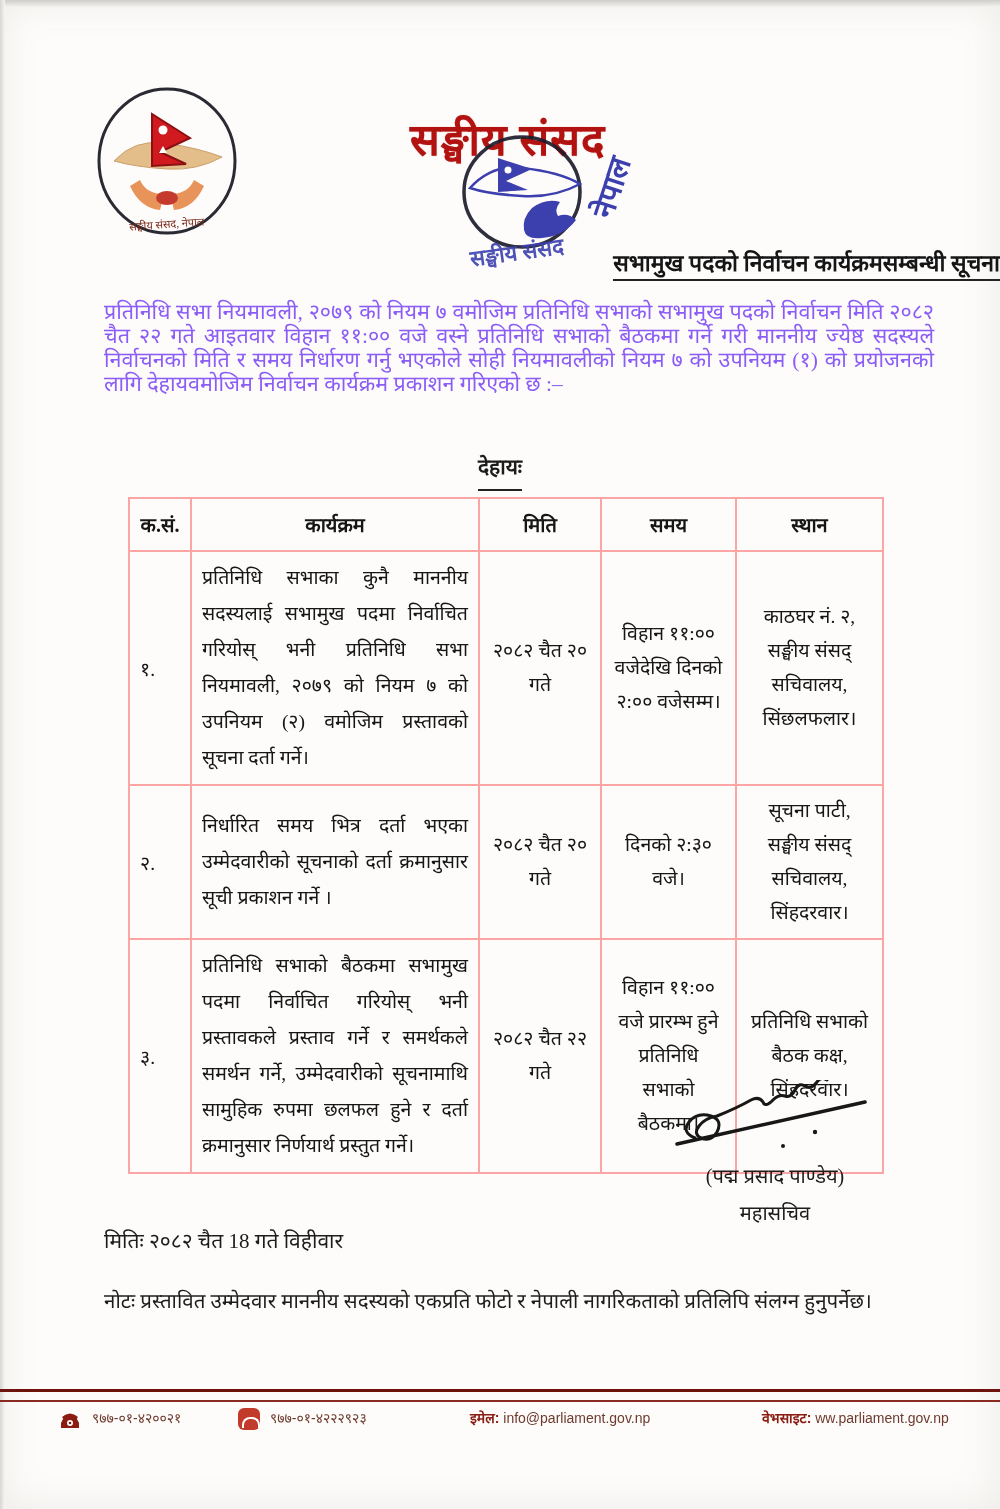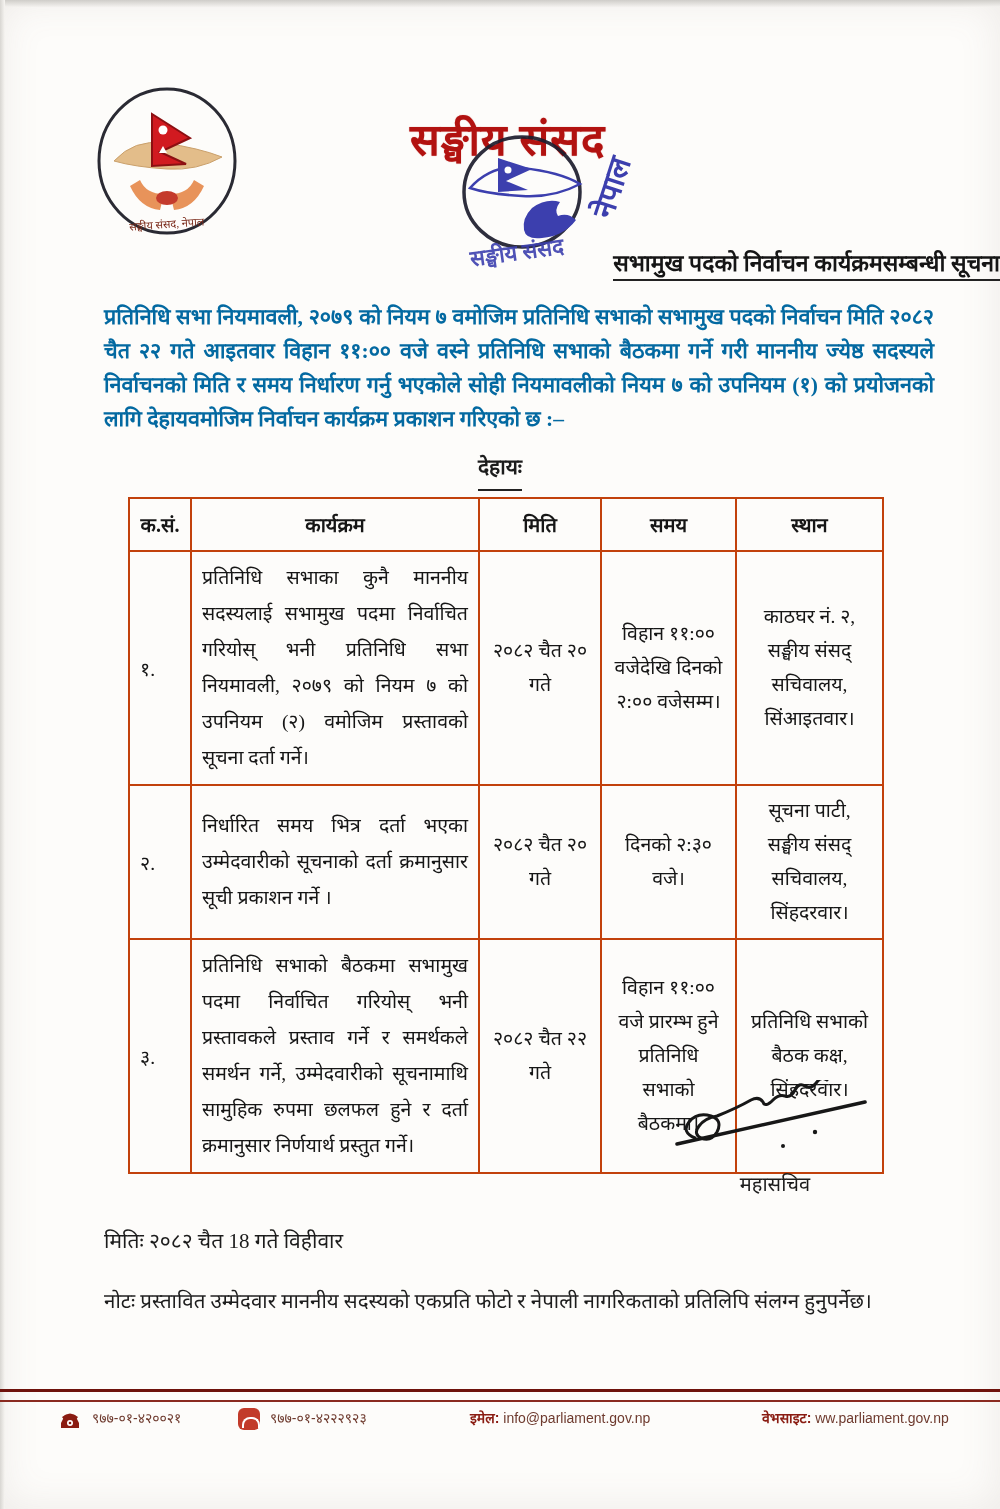--- a/index.html
+++ b/index.html
@@ -32,36 +32,36 @@
   }
   .doc-title{
     position:absolute;left:0;top:246px;width:1000px;text-align:right;
     font-size:23px;font-weight:bold;color:#151515;
   }
   .doc-title span{border-bottom:2.5px solid #222;padding-bottom:3px;}
 
   
   .intro{
     position:absolute;left:104px;top:300px;width:830px;
-    font-size:21.5px;line-height:34px;text-align:justify;color:#0369a1;font-weight:bold;
+    font-size:21.5px;line-height:24px;text-align:justify;color:#8b5cf6;
   }
   .dehaya{
     position:absolute;left:0;top:452px;width:1000px;text-align:center;
     font-size:21px;font-weight:bold;
   }
   .dehaya span{border-bottom:2px solid #222;padding-bottom:10px;}
 
   
   table.schedule{
     position:absolute;left:128px;top:497px;width:754px;
     border-collapse:collapse;table-layout:fixed;
     font-size:19.5px;color:#161616;
   }
   table.schedule th, table.schedule td{
-    border:2px solid #c2410c;vertical-align:middle;padding:8px 10px;font-family:Liberation Serif, serif;
+    border:2px solid #fca5a5;vertical-align:middle;padding:8px 10px;font-family:Liberation Serif, serif;
   }
   table.schedule th{font-size:20px;font-weight:bold;padding:12px 4px;}
   td.c-sn{vertical-align:top;text-align:left;padding-top:14px;padding-left:14px;}
   td.c-prog{text-align:justify;line-height:36px;padding:12px 14px;}
   td.c-date,td.c-time,td.c-place{text-align:center;line-height:34px;}
 
   
   .sig-block{position:absolute;left:640px;top:1080px;width:270px;text-align:center;}
   .sig-scribble{display:block;margin:0 auto;}
   .sig-name{font-size:20px;margin-top:2px;}
@@ -153,21 +153,21 @@
         <th>समय</th>
         <th>स्थान</th>
       </tr>
     </thead>
     <tbody>
       <tr>
         <td class="c-sn">१.</td>
         <td class="c-prog">प्रतिनिधि सभाका कुनै माननीय सदस्यलाई सभामुख पदमा निर्वाचित गरियोस् भनी प्रतिनिधि सभा नियमावली, २०७९ को नियम ७ को उपनियम (२) वमोजिम प्रस्तावको सूचना दर्ता गर्ने।</td>
         <td class="c-date">२०८२ चैत २० गते</td>
         <td class="c-time">विहान ११:०० वजेदेखि दिनको २:०० वजेसम्म।</td>
-        <td class="c-place">काठघर नं. २, सङ्घीय संसद् सचिवालय, सिंआइतवार।</td>
+        <td class="c-place">काठघर नं. २, सङ्घीय संसद् सचिवालय, सिंछलफलार।</td>
       </tr>
       <tr>
         <td class="c-sn">२.</td>
         <td class="c-prog">निर्धारित समय भित्र दर्ता भएका उम्मेदवारीको सूचनाको दर्ता क्रमानुसार सूची प्रकाशन गर्ने ।</td>
         <td class="c-date">२०८२ चैत २० गते</td>
         <td class="c-time">दिनको २:३० वजे।</td>
         <td class="c-place">सूचना पाटी, सङ्घीय संसद् सचिवालय, सिंहदरवार।</td>
       </tr>
       <tr>
         <td class="c-sn">३.</td>
@@ -179,20 +179,21 @@
     </tbody>
   </table>
 
   <div class="sig-block">
     <svg class="sig-scribble" width="220" height="80" viewBox="0 0 220 80">
       <path d="M30 58 q-14 -6 -6 -16 q8 -10 22 -6 q12 4 6 16 q-6 10 -16 6 q-8 -4 -2 -12 q6 -8 18 -10 q20 -8 34 -16 q8 -4 12 2 q2 6 10 -2 q6 -6 12 -4 q6 2 10 -6 q4 -8 10 -4 q6 4 12 -4 q4 -6 10 -2" fill="none" stroke="#171717" stroke-width="3" stroke-linecap="round"></path>
       <path d="M12 64 L200 22" fill="none" stroke="#171717" stroke-width="3.5" stroke-linecap="round"></path>
       <circle cx="150" cy="52" r="2.2" fill="#171717"></circle>
       <circle cx="118" cy="66" r="2" fill="#171717"></circle>
     </svg>
+    <div class="sig-name">(पद्म प्रसाद पाण्डेय)</div>
     <div class="sig-role">महासचिव</div>
   </div>
 
   <div class="date-line">मितिः २०८२ चैत 18 गते विहीवार</div>
   <div class="note-line">नोटः प्रस्तावित उम्मेदवार माननीय सदस्यको एकप्रति फोटो र नेपाली नागरिकताको प्रतिलिपि संलग्न हुनुपर्नेछ।</div>
 
   <div class="footer-rule"></div>
   <div class="footer">
 
     <div class="f-item" style="left:58px">

